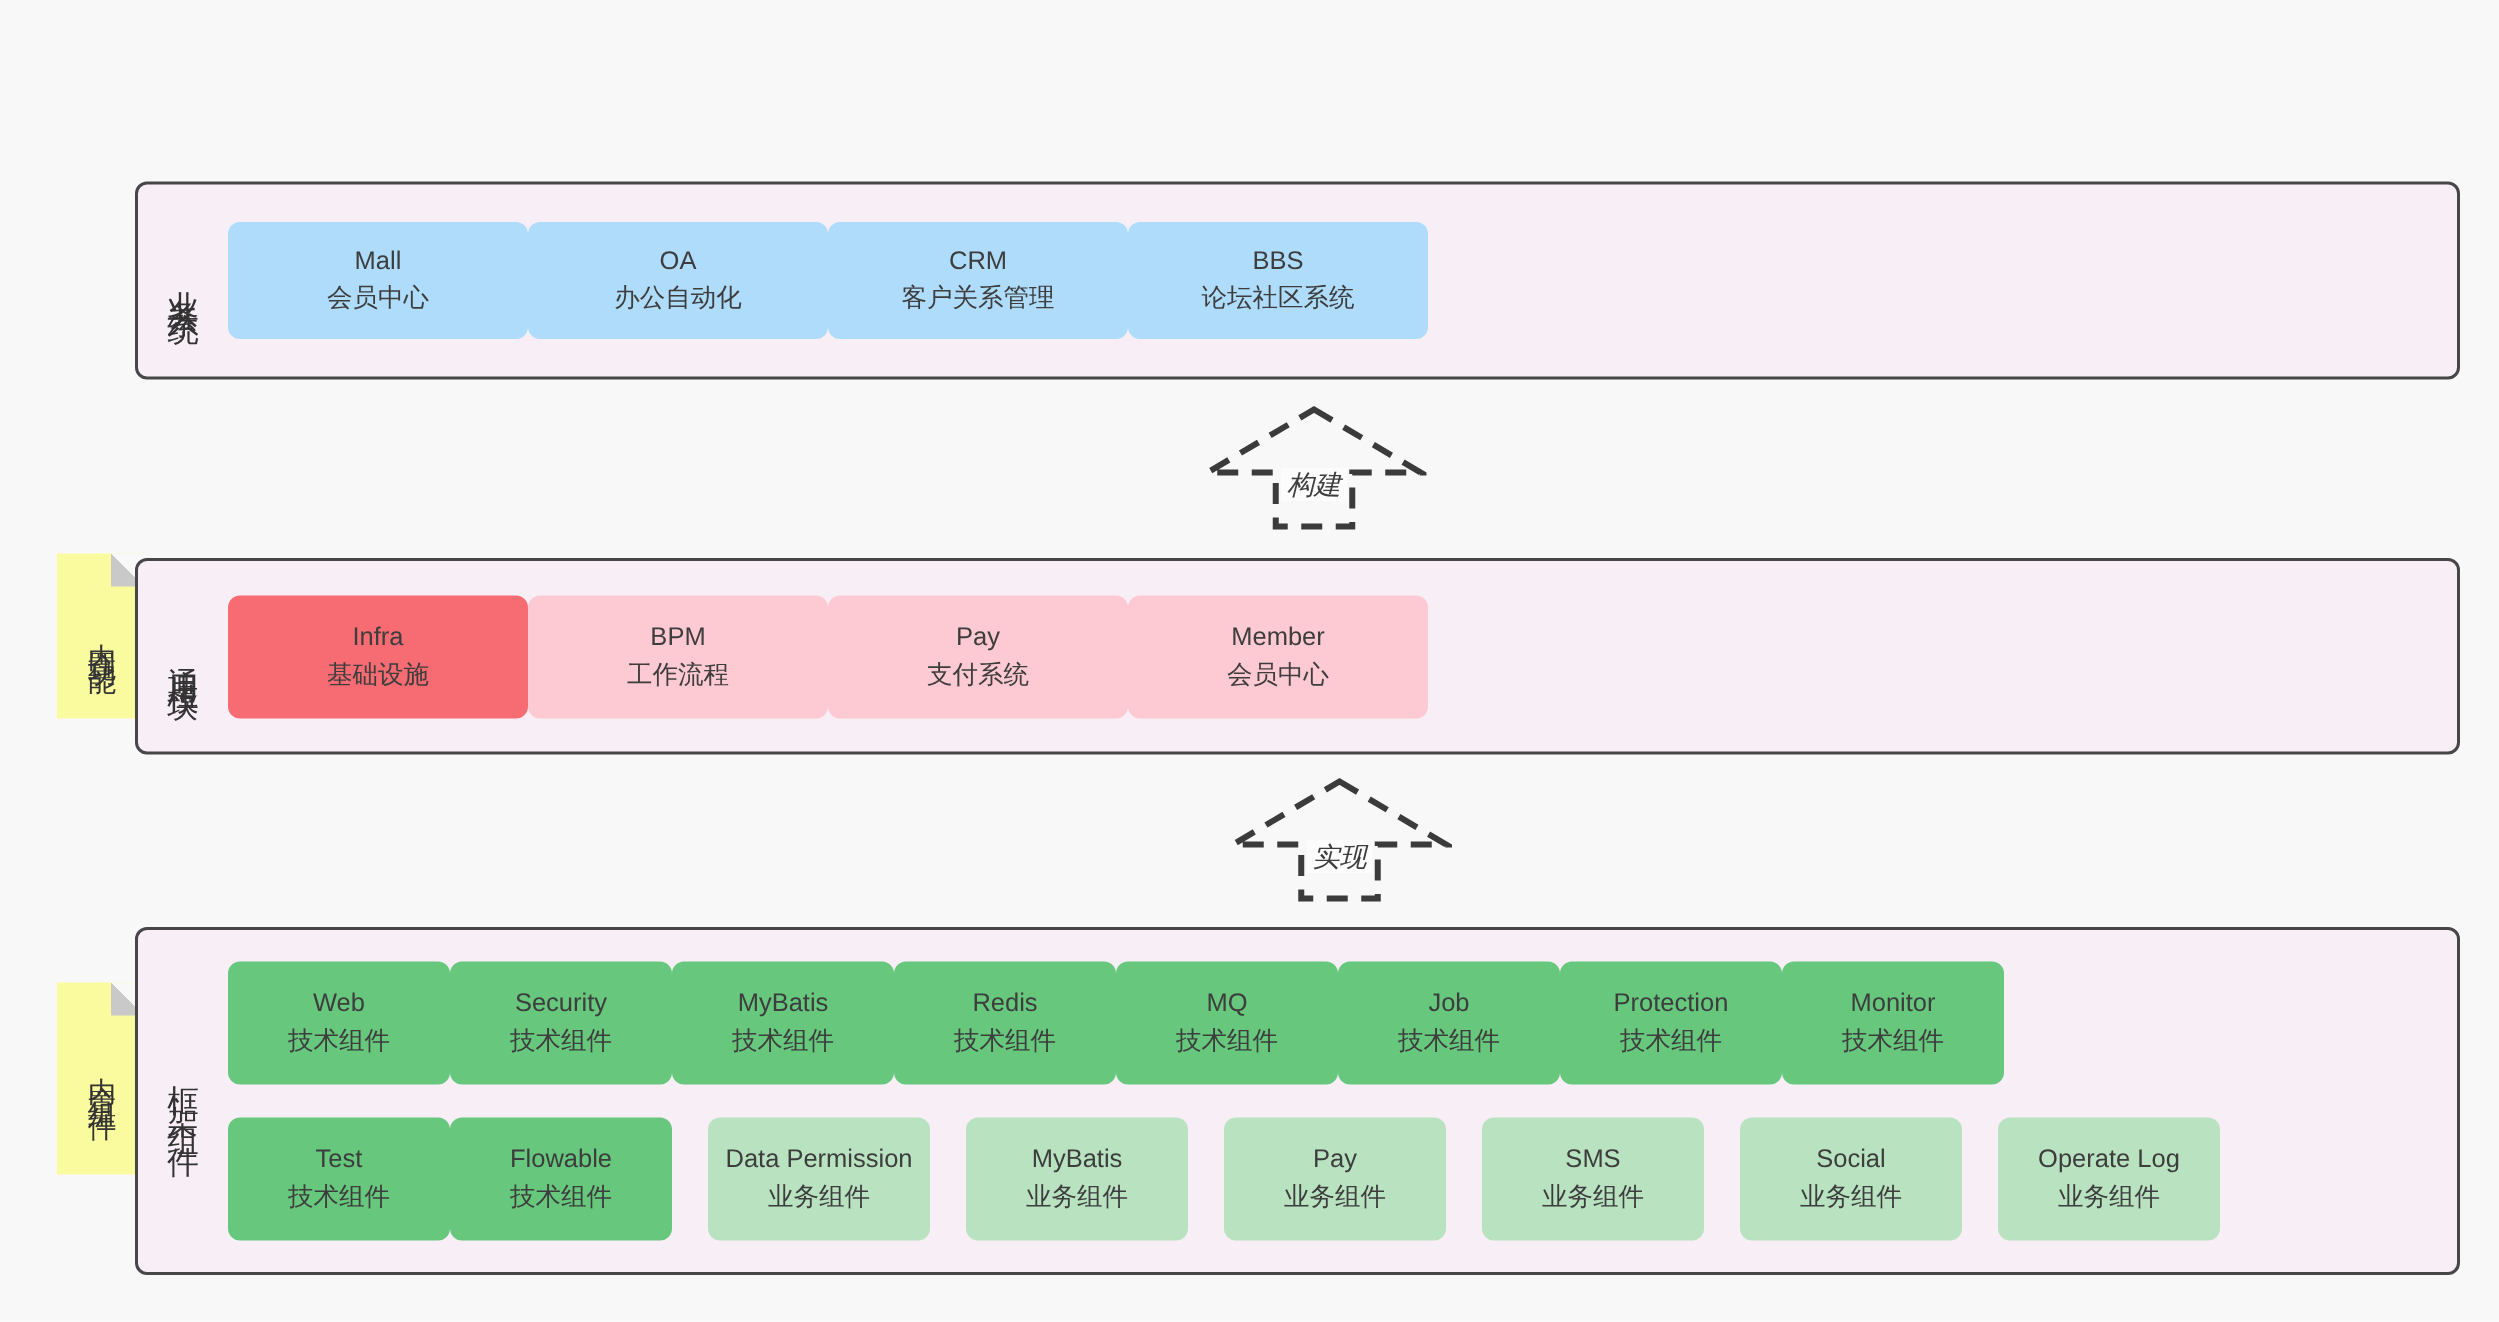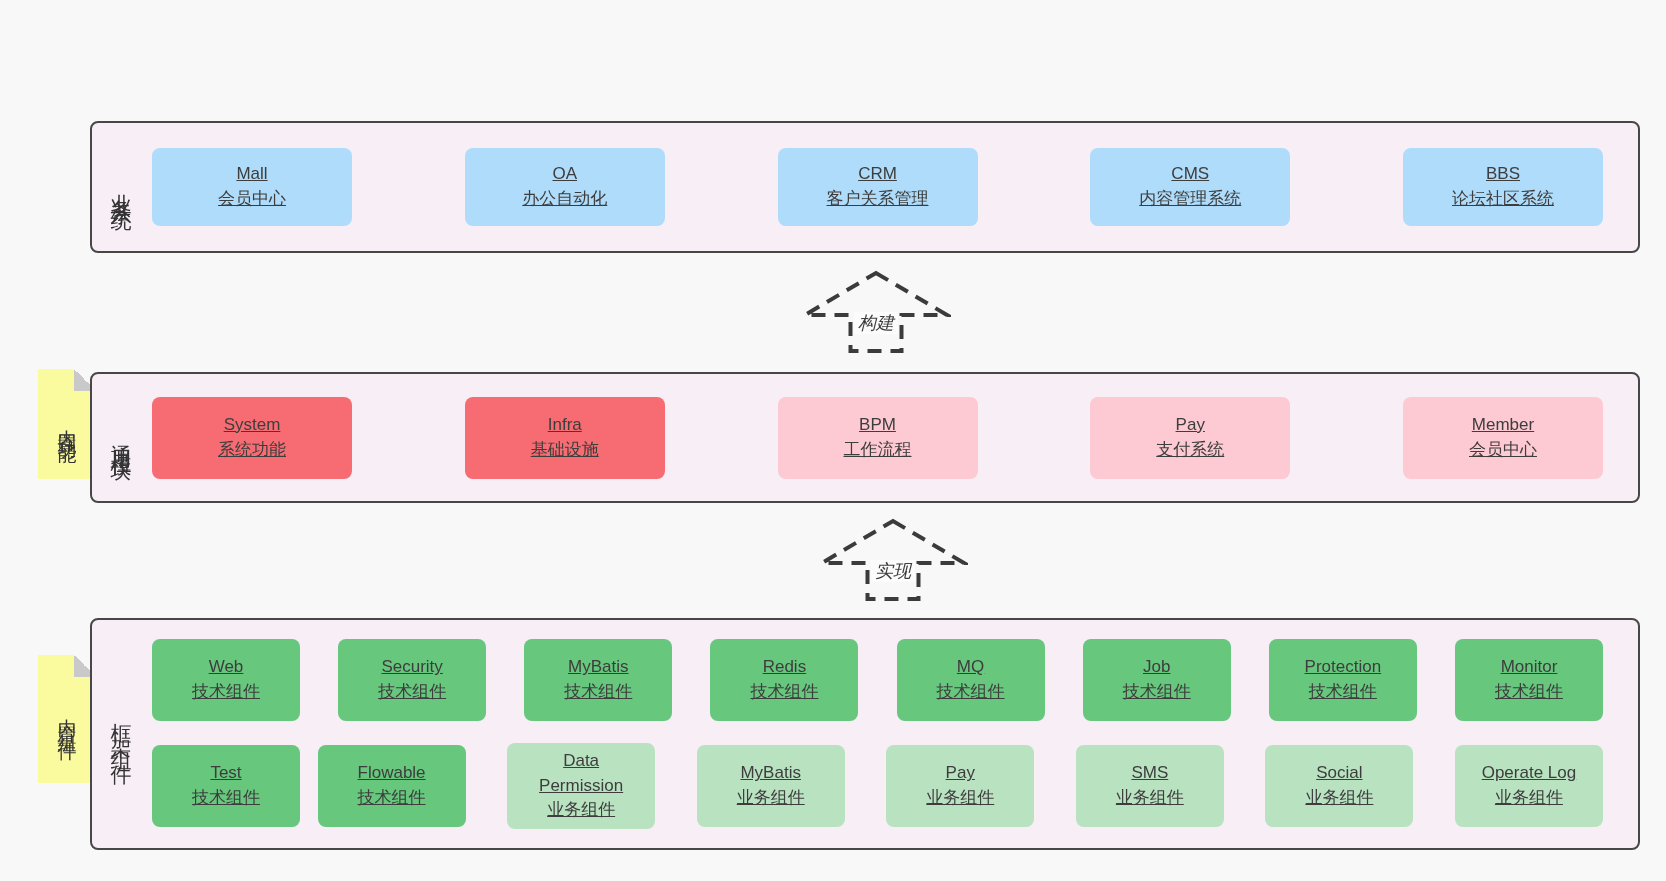--- a/index.html
+++ b/index.html
@@ -18,33 +18,32 @@
   .panel-top{ top:121px; height:132px; }
   .panel-mid{ top:372px; height:131px; }
   .panel-bottom{ top:618px; height:232px; }
   .vlabel{
     width:58px; flex:0 0 58px; display:flex; align-items:center; justify-content:center;
     writing-mode:vertical-rl; text-orientation:upright;
     font-size:21px; letter-spacing:5px; color:#333;
   }
   .panel-bottom .vlabel{ letter-spacing:14px; }
   .row{
-    flex:1; display:flex; align-items:center; justify-content:space-between;
+    flex:1; display:flex; align-items:center; justify-content:flex-start;
     padding:0 35px 0 2px;
-    text-decoration:underline;
   }
   .rows{ flex:1; display:flex; flex-direction:column; justify-content:center; gap:22px; }
   .rows .row{ flex:0 0 auto; }
   .box{
     box-sizing:border-box; width:200px; min-height:78px; border-radius:8px;
     display:flex; flex-direction:column; align-items:center; justify-content:center;
     text-align:center; font-size:17px; line-height:1.45; padding:6px 10px;
   }
   .panel-mid .box{ min-height:82px; }
-  .panel-bottom .box{ width:148px; min-height:82px; padding:6px 16px; }
+  .panel-bottom .box{ width:148px; min-height:82px; padding:6px 4px; }
   .box--blue{ background:var(--box-blue,#aedcfa); }
   .box--red{ background:var(--box-red,#f76c72); }
   .box--pink{ background:var(--box-pink,#fdc9d2); }
   .box--green-dark{ background:var(--box-green-dark,#66c77d); }
   .box--green-light{ background:var(--box-green-light,#b9e2c1);margin-left:24px; }
   .note{
     position:absolute; width:58px; z-index:0;
     background:var(--note-yellow,#fafa9e);
     display:flex; align-items:center; justify-content:center;
   }
@@ -94,45 +93,37 @@
   </div>
         <div class="box box--blue">
     <div class="box-title">OA</div>
     <div class="box-sub">办公自动化</div>
   </div>
         <div class="box box--blue">
     <div class="box-title">CRM</div>
     <div class="box-sub">客户关系管理</div>
   </div>
         <div class="box box--blue">
-    <div class="box-title">CMS</div>
-    <div class="box-sub">内容管理系统</div>
-  </div>
-        <div class="box box--blue">
     <div class="box-title">BBS</div>
     <div class="box-sub">论坛社区系统</div>
   </div>
       </div>
   </section>
 
   <svg class="arrow" id="arrow1" viewBox="0 0 150 84">
     <polygon points="75,3 146,45 100.5,45 100.5,81 49.5,81 49.5,45 4,45"></polygon>
   </svg>
   <div class="arrow-label" id="arrow-label1">
     <span>构建</span>
   </div>
 
   <section class="panel panel-mid">
     <div class="vlabel">通用模块</div>
     <div class="row" id="row-modules">
         <div class="box box--red">
-    <div class="box-title">System</div>
-    <div class="box-sub">系统功能</div>
-  </div>
-        <div class="box box--red">
     <div class="box-title">Infra</div>
     <div class="box-sub">基础设施</div>
   </div>
         <div class="box box--pink">
     <div class="box-title">BPM</div>
     <div class="box-sub">工作流程</div>
   </div>
         <div class="box box--pink">
     <div class="box-title">Pay</div>
     <div class="box-sub">支付系统</div>

